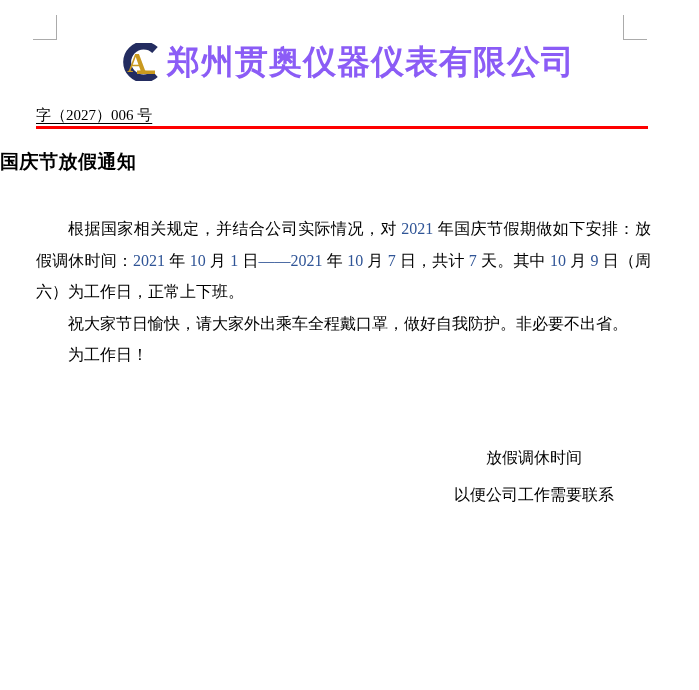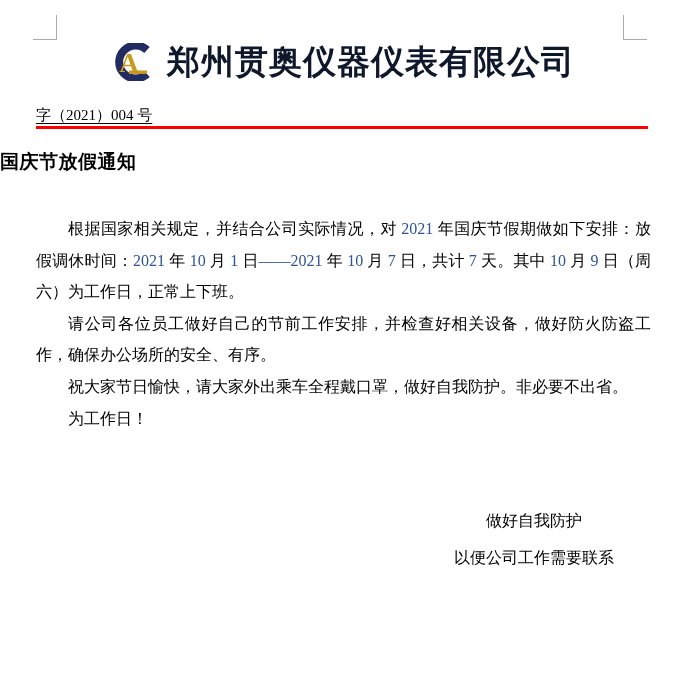--- a/index.html
+++ b/index.html
@@ -16,23 +16,23 @@
   .cropmark.left{left:33px;border-right:1px solid #ababab;border-bottom:1px solid #ababab;}
   .cropmark.right{right:52px;border-left:1px solid #ababab;border-bottom:1px solid #ababab;}
 
   .letterhead{
     padding-top:42px;
     display:flex;justify-content:center;align-items:center;gap:1px;
     height:40px;
   }
   .logo{display:inline-block;width:42px;height:38px;flex:0 0 auto;}
   .company{
-    margin:16px;
+    margin:8px;
     font-size:33px;line-height:38px;font-weight:bold;
-    color:#0f172a;letter-spacing:1px;white-space:nowrap;
+    color:#8b5cf6;letter-spacing:1px;white-space:nowrap;
   }
 
   .refline{
     margin:24px 51px 0 36px;
     font-size:15px;line-height:18px;
     text-decoration:underline;
     text-underline-offset:3px;
   }
   .refline span{white-space:nowrap;}
   .redrule{
@@ -75,31 +75,30 @@
       <svg width="42" height="38" viewBox="0 0 42 38" xmlns="http://www.w3.org/2000/svg">
         <path d="M 39 7 A 16.5 16.5 0 1 0 39 31" fill="none" stroke="#232c60" stroke-width="8"></path>
         <rect x="21" y="27.5" width="18" height="3.5" fill="#c9991f"></rect>
         <text x="21" y="29" text-anchor="middle" font-family="'Liberation Serif',serif" font-size="27" font-weight="bold" fill="#c9991f">A</text>
       </svg>
     </span>
     <h1 class="company">郑州贯奥仪器仪表有限公司</h1>
   </header>
 
   <div class="refline">
-    <span>字（2021）004 号</span>
+    <span>字（2027）006 号</span>
   </div>
   <div class="redrule"></div>
 
   <h2 class="title">国庆节放假通知</h2>
 
   <main class="docbody">
       <p><span>根据国家相关规定，并结合公司实际情况，对 </span><span class="num" style="color: rgb(47, 84, 150);">2021</span><span> 年国庆节假期做如下安排：放假调休时间：</span><span class="num" style="color: rgb(47, 84, 150);">2021</span><span> 年 </span><span class="num" style="color: rgb(47, 84, 150);">10</span><span> 月 </span><span class="num" style="color: rgb(47, 84, 150);">1</span><span> 日</span><span class="num" style="color: rgb(47, 84, 150);">——2021</span><span> 年 </span><span class="num" style="color: rgb(47, 84, 150);">10</span><span> 月 </span><span class="num" style="color: rgb(47, 84, 150);">7</span><span> 日，共计 </span><span class="num" style="color: rgb(47, 84, 150);">7</span><span> 天。其中 </span><span class="num" style="color: rgb(47, 84, 150);">10</span><span> 月 </span><span class="num" style="color: rgb(47, 84, 150);">9</span><span> 日（周六）为工作日，正常上下班。</span></p>
-      <p><span>请公司各位员工做好自己的节前工作安排，并检查好相关设备，做好防火防盗工作，确保办公场所的安全、有序。</span></p>
       <p><span>祝大家节日愉快，请大家外出乘车全程戴口罩，做好自我防护。非必要不出省。</span></p>
       <p><span>为工作日！</span></p>
     </main>
 
   <div class="signature">
-    <div>做好自我防护</div>
+    <div>放假调休时间</div>
     <div>以便公司工作需要联系</div>
   </div>
 
 </div>
 
 </body></html>

